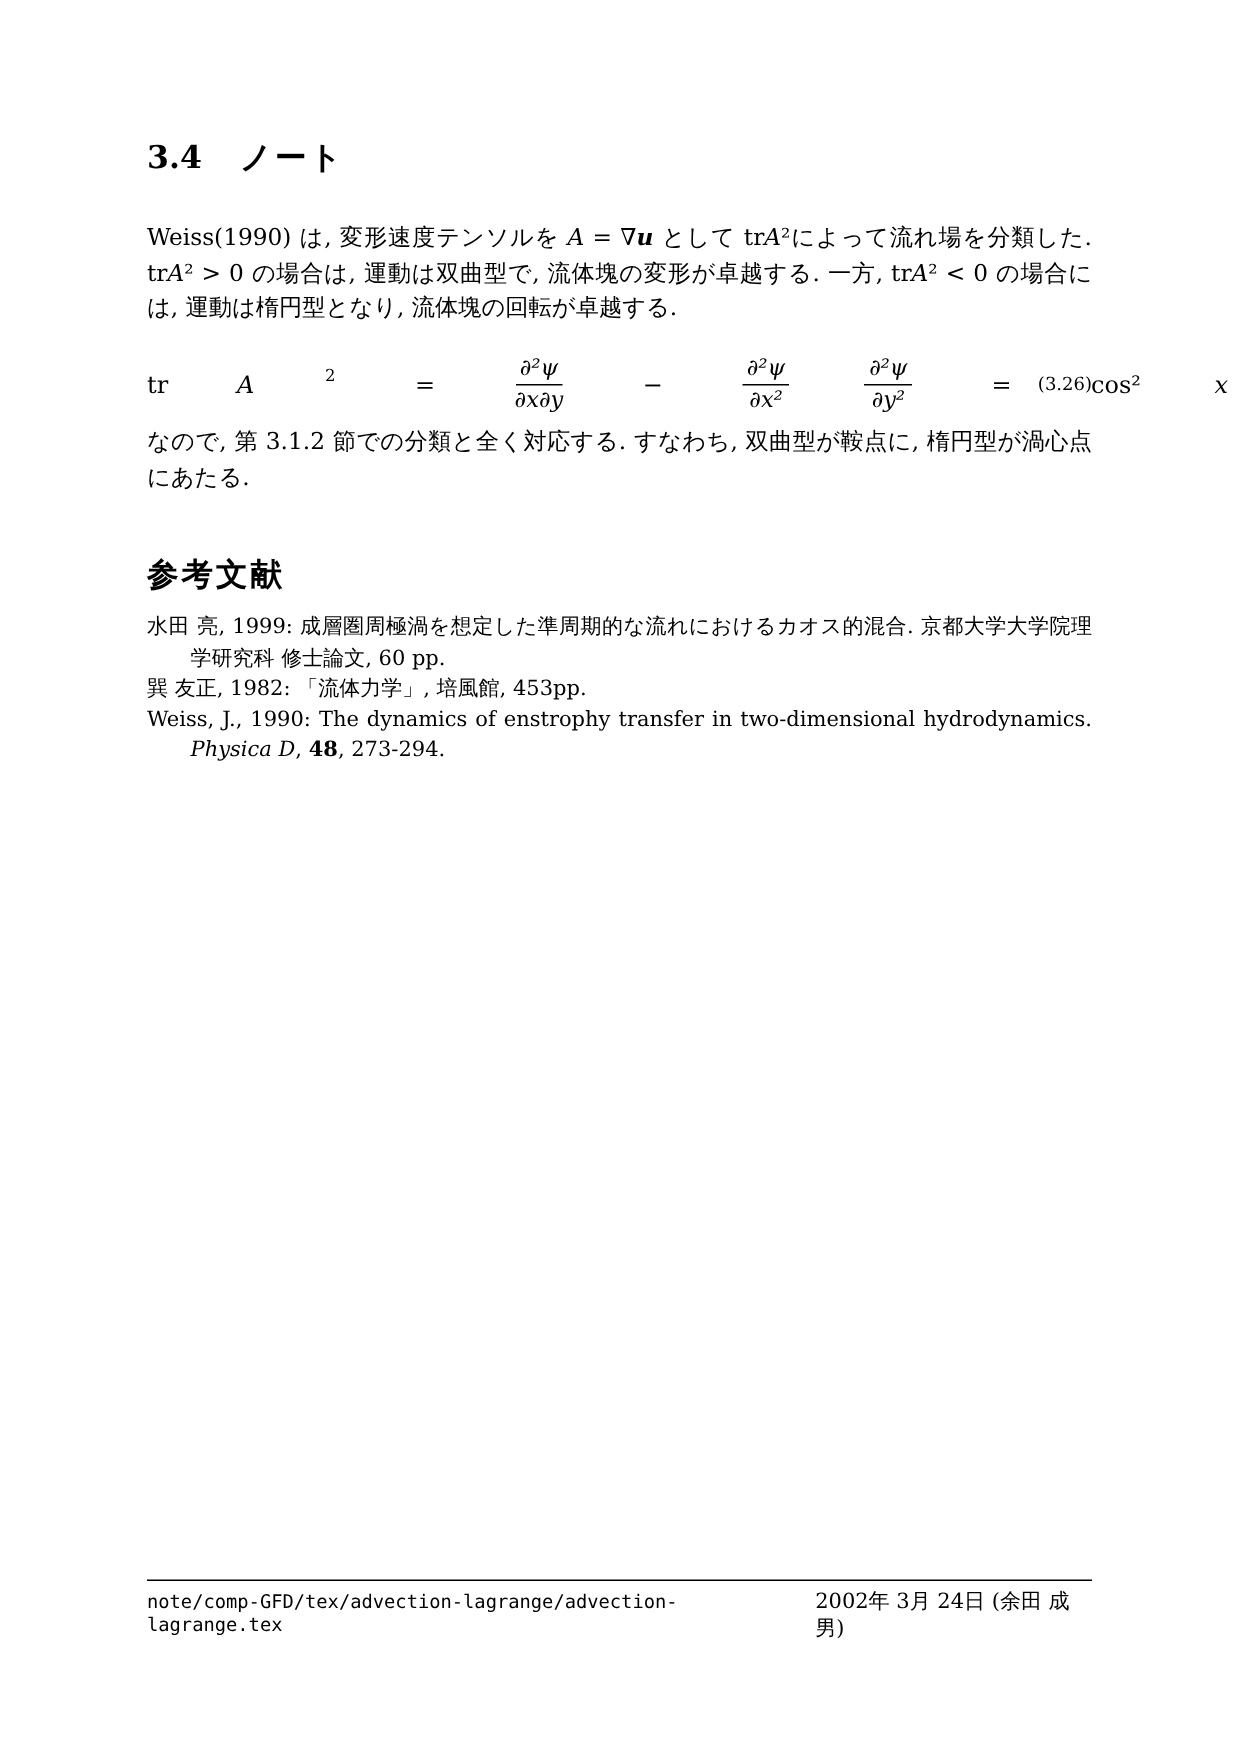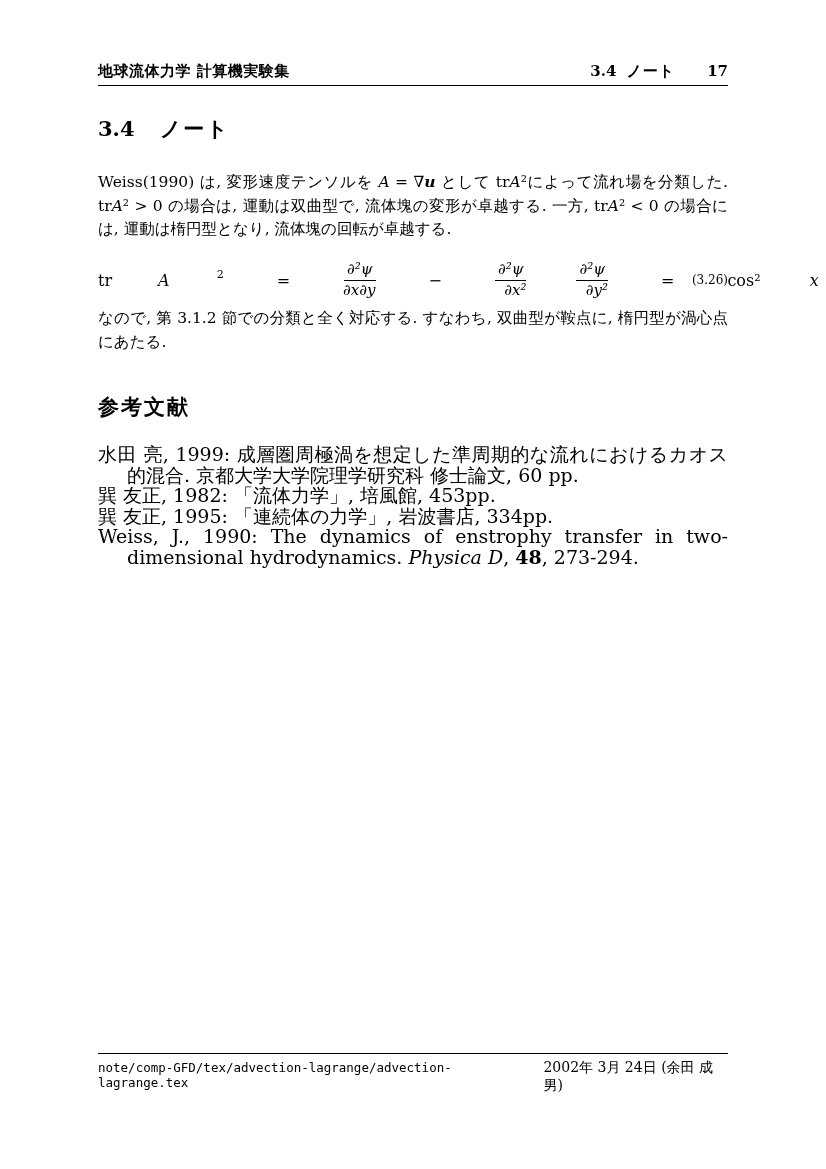--- a/index.html
+++ b/index.html
@@ -97,21 +97,21 @@
     position: relative;
     top: -6px;
     margin-left: 1px;
   }
   .op  { margin: 0 7px; }
   .thin { margin-left: 4px; }
   .vsp { margin-left: 3px; margin-right: 5px; }
   .frac {
     display: inline-flex;
     flex-direction: column;
-    align-items: flex-end;
+    align-items: center;
     vertical-align: middle;
     font-size: 15px;
     line-height: 1.15;
   }
   .frac .num {
     display: block;
     padding: 0 3px 1px 3px;
     border-bottom: 1px solid #000;
   }
   .frac .den { display: block; padding-top: 1px; }
@@ -126,22 +126,22 @@
   
   .ref-heading {
     margin-top: 40px;
     font-size: 21px;
     font-weight: bold;
     font-family: "DejaVu Sans", "Liberation Sans", sans-serif;
     letter-spacing: 2px;
     line-height: 26px;
   }
   .ref-list {
-    margin-top: 24px;
-    font-size: 19px;
+    margin-top: 12px;
+    font-size: 14px;
     line-height: 20.5px;
   }
   .ref-item {
     padding-left: 29px;
     text-indent: -29px;
     text-align: justify;
     margin: 0;
   }
 
   
@@ -160,28 +160,20 @@
     font-family: "DejaVu Sans Mono", "Liberation Mono", monospace;
     font-size: 12.5px;
   }
   .footer-date { font-size: 14px; margin-left: 12px; }
 </style>
 </head>
 <body>
 
 <div class="content">
 
-  <div class="page-header">
-    <span class="hdr-doc-title">地球流体力学 計算機実験集</span>
-    <span class="hdr-right">
-      <span class="hdr-sec-num">3.4</span>
-      <span class="hdr-sec-name">ノート</span>
-      <span class="hdr-page-num">17</span>
-    </span>
-  </div>
 
   <div class="section-heading">
     <span class="sec-num">3.4</span>
     <span class="sec-title">ノート</span>
   </div>
 
   <p class="para"><span>Weiss(1990) は, 変形速度テンソルを </span><span class="seg-i">A</span><span> = ∇</span><span class="seg-bi">u</span><span> として tr</span><span class="seg-i">A</span><span>²によって流れ場を分類した. tr</span><span class="seg-i">A</span><span>² &gt; 0 の場合は, 運動は双曲型で, 流体塊の変形が卓越する. 一方, tr</span><span class="seg-i">A</span><span>² &lt; 0 の場合には, 運動は楕円型となり, 流体塊の回転が卓越する.</span></p>
 
   <div class="eq-row">
     <span class="eq-body">
@@ -220,21 +212,20 @@
     <span class="eq-number">(3.26)</span>
   </div>
 
   <p class="para tight">なので, 第 3.1.2 節での分類と全く対応する. すなわち, 双曲型が鞍点に, 楕円型が渦心点にあたる.</p>
 
   <div class="ref-heading">参考文献</div>
 
   <div class="ref-list">
       <div class="ref-item"><span>水田 亮, 1999: 成層圏周極渦を想定した準周期的な流れにおけるカオス的混合. 京都大学大学院理学研究科 修士論文, 60 pp.</span></div>
       <div class="ref-item"><span>巽 友正, 1982: 「流体力学」, 培風館, 453pp.</span></div>
-      <div class="ref-item"><span>巽 友正, 1995: 「連続体の力学」, 岩波書店, 334pp.</span></div>
       <div class="ref-item"><span>Weiss, J., 1990: The dynamics of enstrophy transfer in two-dimensional hydrodynamics. </span><span class="seg-i">Physica D</span><span>, </span><span class="seg-b">48</span><span>, 273-294.</span></div>
     </div>
 
 </div>
 
 <div class="page-footer">
   <span class="footer-path">note/comp-GFD/tex/advection-lagrange/advection-lagrange.tex</span>
   <span class="footer-date">2002年 3月 24日 (余田 成男)</span>
 </div>
 

